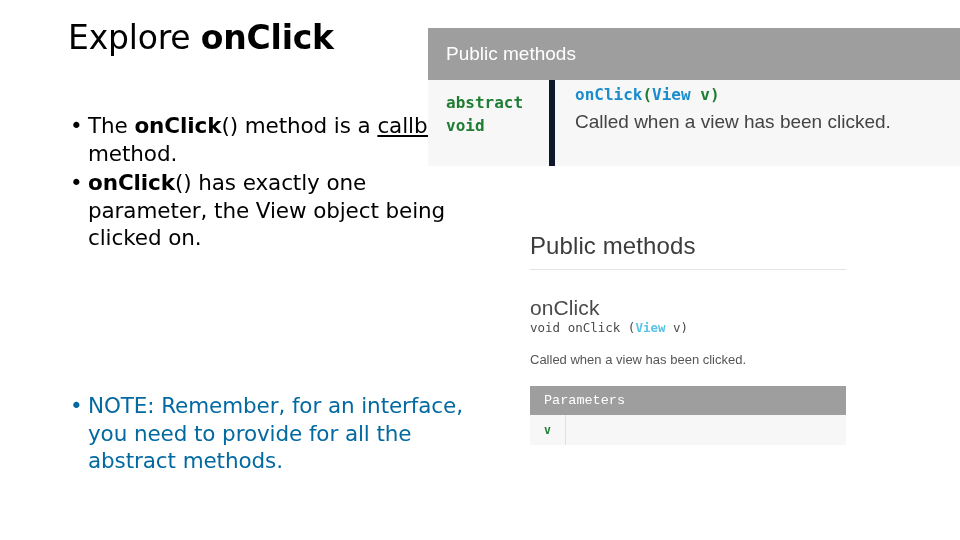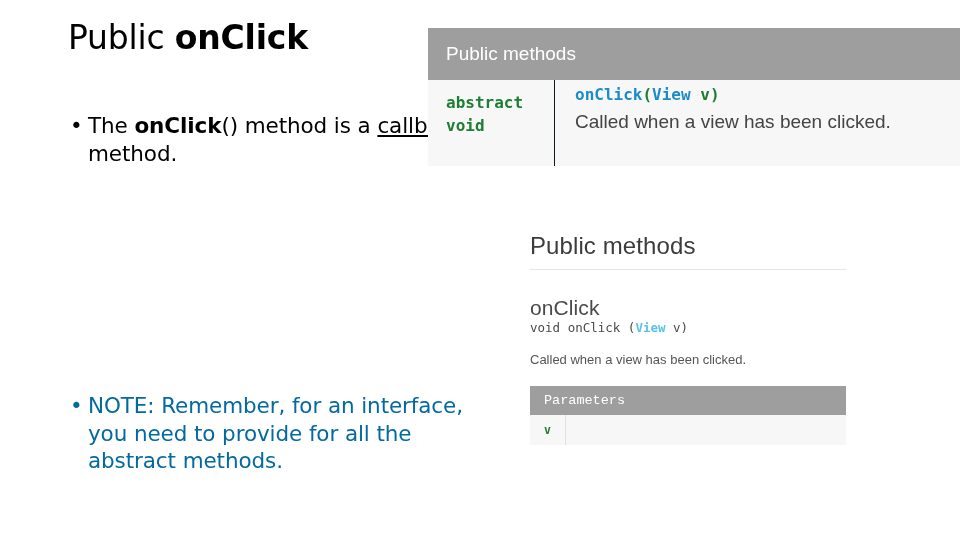--- a/index.html
+++ b/index.html
@@ -93,21 +93,21 @@
   }
   .doc-panel-body {
     display: flex;
     height: 86px;
     background: #f7f7f7;
   }
   .doc-col-left {
     width: 127px;
     box-sizing: border-box;
     padding: 11px 0 0 18px;
-    border-right: 1px solid #0f172a;
+    border-right: 6px solid #0f172a;
     font-family: "DejaVu Sans Mono", monospace;
     font-size: 16px;
     font-weight: 700;
     color: #1e7d32;
     line-height: 1.45;
   }
   .doc-col-left div { white-space: nowrap; }
   .doc-col-right {
     flex: 1;
     padding: 3px 0 0 20px;
@@ -215,25 +215,26 @@
     font-weight: 700;
     color: #1e7d32;
   }
 </style>
 </head>
 <body>
 
 <div class="slide">
 
   <div class="title">
-    <span>Public </span><b>onClick</b>
+    <span>Explore </span><b>onClick</b>
   </div>
 
   <div class="bullets">
     <p class="bullet"><span>The </span><b>onClick</b><span>() method is a </span><u>callback</u><span> method.</span></p>
+    <p class="bullet"><b>onClick</b><span>() has exactly one parameter, the View object being clicked on.</span></p>
   </div>
 
   <div class="bullet-note">
     <p class="bullet"><span>NOTE: Remember, for an interface, you need to provide for all the abstract methods.</span></p>
   </div>
 
   <div class="doc-panel">
     <div class="doc-panel-header">
       <span>Public methods</span>
     </div>

